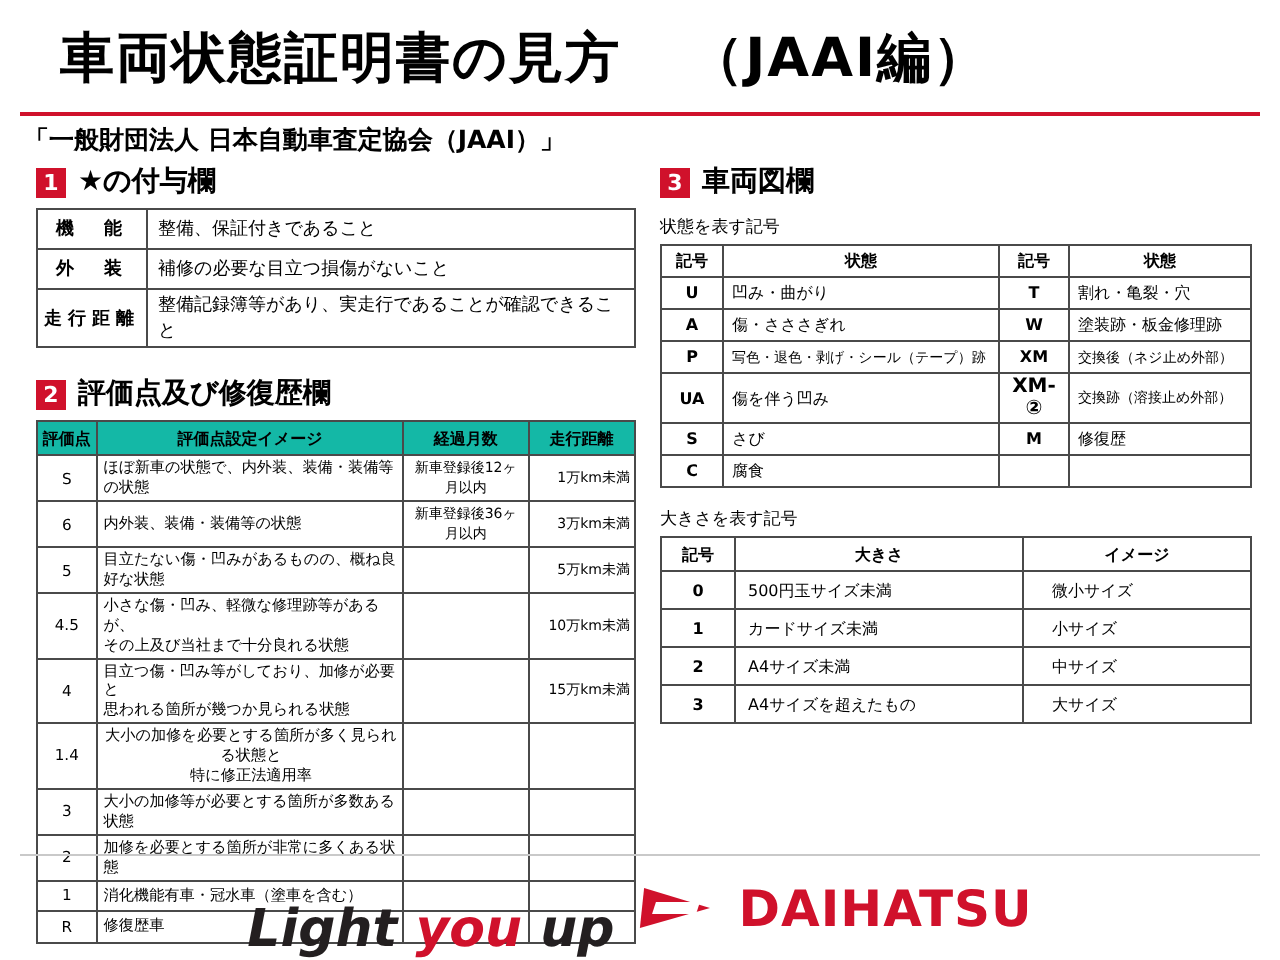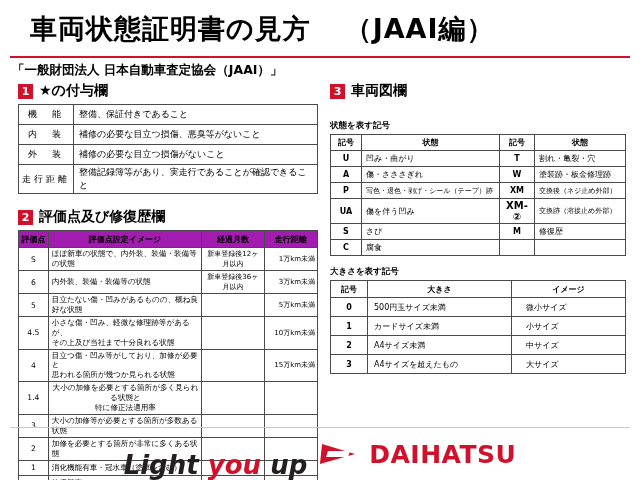--- a/index.html
+++ b/index.html
@@ -40,32 +40,32 @@
     font-size:11px;font-weight:bold;display:flex;align-items:center;justify-content:center;
   }
   .sec-title{font-size:14px;font-weight:bold;}
   
   .left{position:absolute;left:18px;top:82px;width:300px;}
   .right{position:absolute;left:330px;top:82px;width:296px;}
   table{border-collapse:collapse;width:100%;}
   td,th{border:1px solid #4a4a4a;font-size:8.2px;padding:1px 2px;vertical-align:middle;}
   
   .t1 td{height:17px;}
-  .t1 td.k{width:50px;text-align:center;font-weight:normal;font-size:9px;letter-spacing:3px;}
+  .t1 td.k{width:50px;text-align:center;font-weight:bold;font-size:9px;letter-spacing:3px;}
   .t1 td.v{font-size:9px;padding-left:5px;}
   
   .t2{margin-top:2px;}
-  .t2 th{background:#a21caf;font-size:8px;text-align:center;font-weight:bold;height:14px;}
+  .t2 th{background:#14b8a6;font-size:8px;text-align:center;font-weight:bold;height:14px;}
   .t2 td{font-size:7.6px;height:12.5px;}
   .t2 td.c1{width:26px;text-align:center;}
   .t2 td.c2{width:160px;padding-left:3px;}
   .t2 td.c3{width:62px;text-align:center;font-size:7px;}
   .t2 td.c4{width:52px;text-align:right;font-size:7px;}
   
-  .lbl{font-size:8.5px;font-weight:bold;margin:20px 0 2px;}
+  .lbl{font-size:8.5px;font-weight:normal;margin:8px 0 2px;}
   .t3 th{background:#fff;text-align:center;font-size:8px;height:13px;font-weight:bold;}
   .t3 td{height:13px;font-size:8px;}
   .t3 td.sym{width:26px;text-align:center;font-weight:bold;}
   .t3 td.desc{padding-left:4px;}
   .t4{margin-top:2px;}
   .t4 th{background:#fff;text-align:center;font-size:8px;height:14px;font-weight:bold;}
   .t4 td{height:16px;font-size:8px;}
   .t4 td.sym{width:32px;text-align:center;font-weight:bold;}
   .t4 td.size{padding-left:6px;width:135px;}
   .t4 td.img{padding-left:14px;}
@@ -123,24 +123,20 @@
       <div class="sec-title">★の付与欄</div>
     </div>
 
     <table class="t1">
       <tbody>
           <tr>
         <td class="k">機　能</td>
         <td class="v">整備、保証付きであること</td>
       </tr>
       <tr>
-        <td class="k">内　装</td>
-        <td class="v">補修の必要な目立つ損傷、悪臭等がないこと</td>
-      </tr>
-      <tr>
         <td class="k">外　装</td>
         <td class="v">補修の必要な目立つ損傷がないこと</td>
       </tr>
       <tr>
         <td class="k">走行距離</td>
         <td class="v">整備記録簿等があり、実走行であることが確認できること</td>
       </tr>
     </tbody>
       </table>
 

